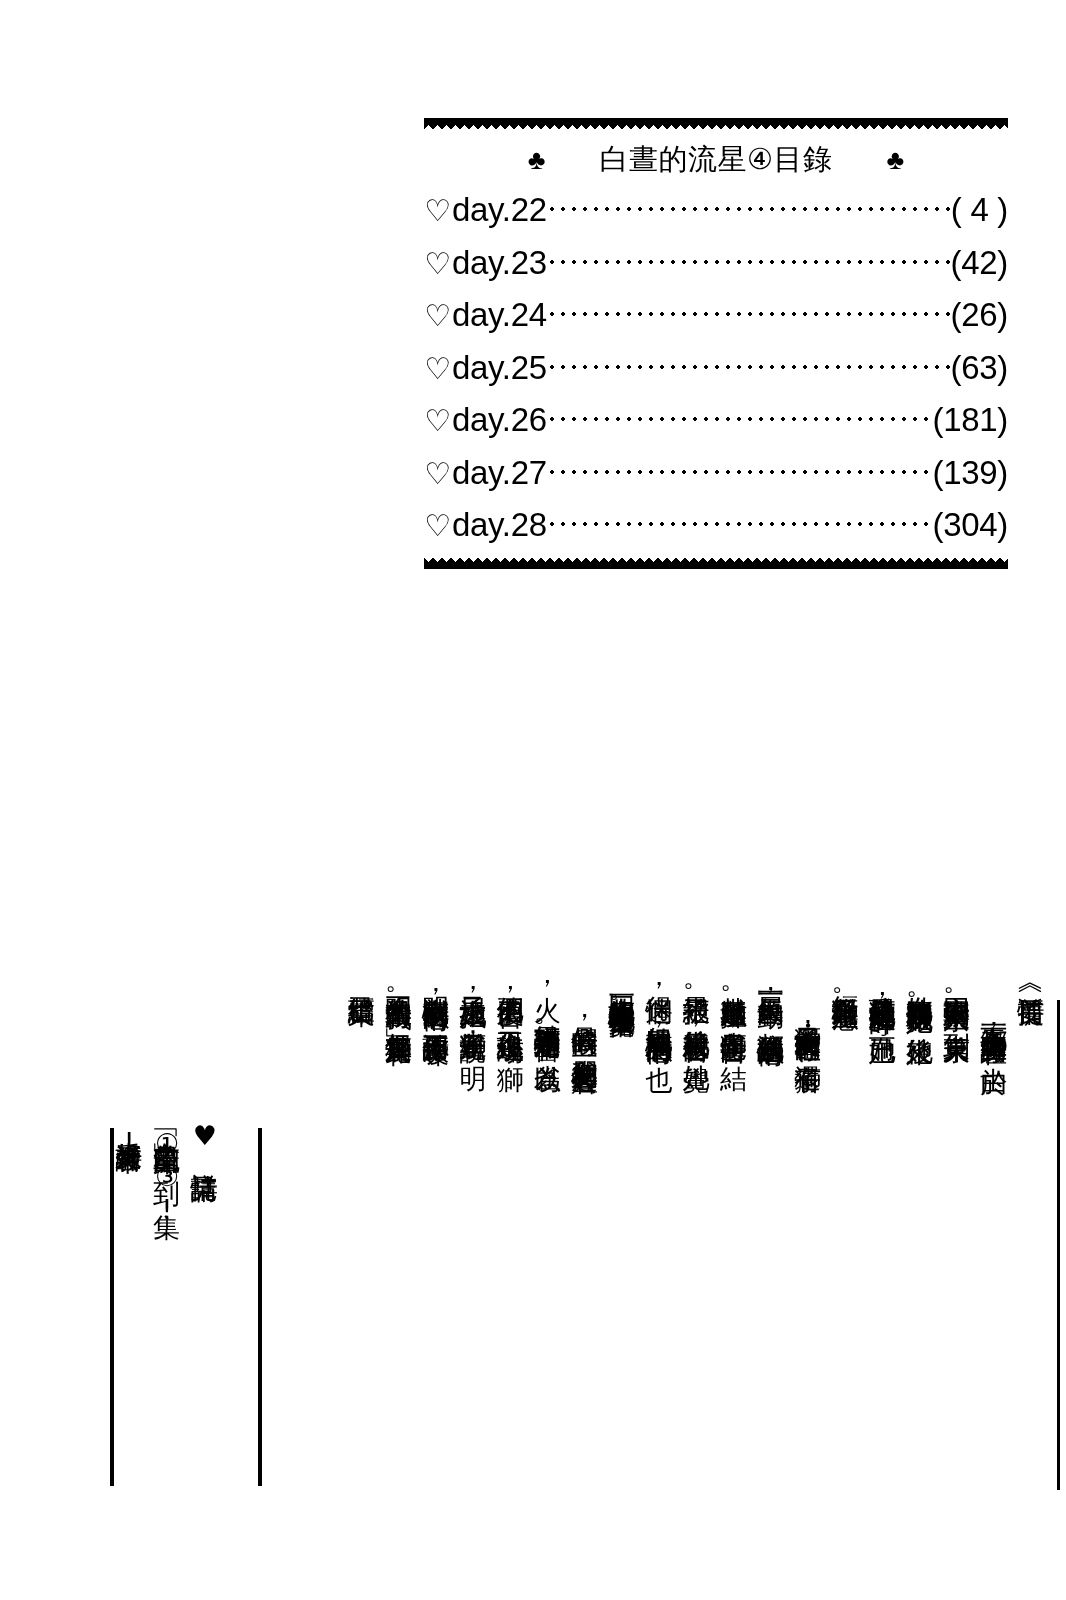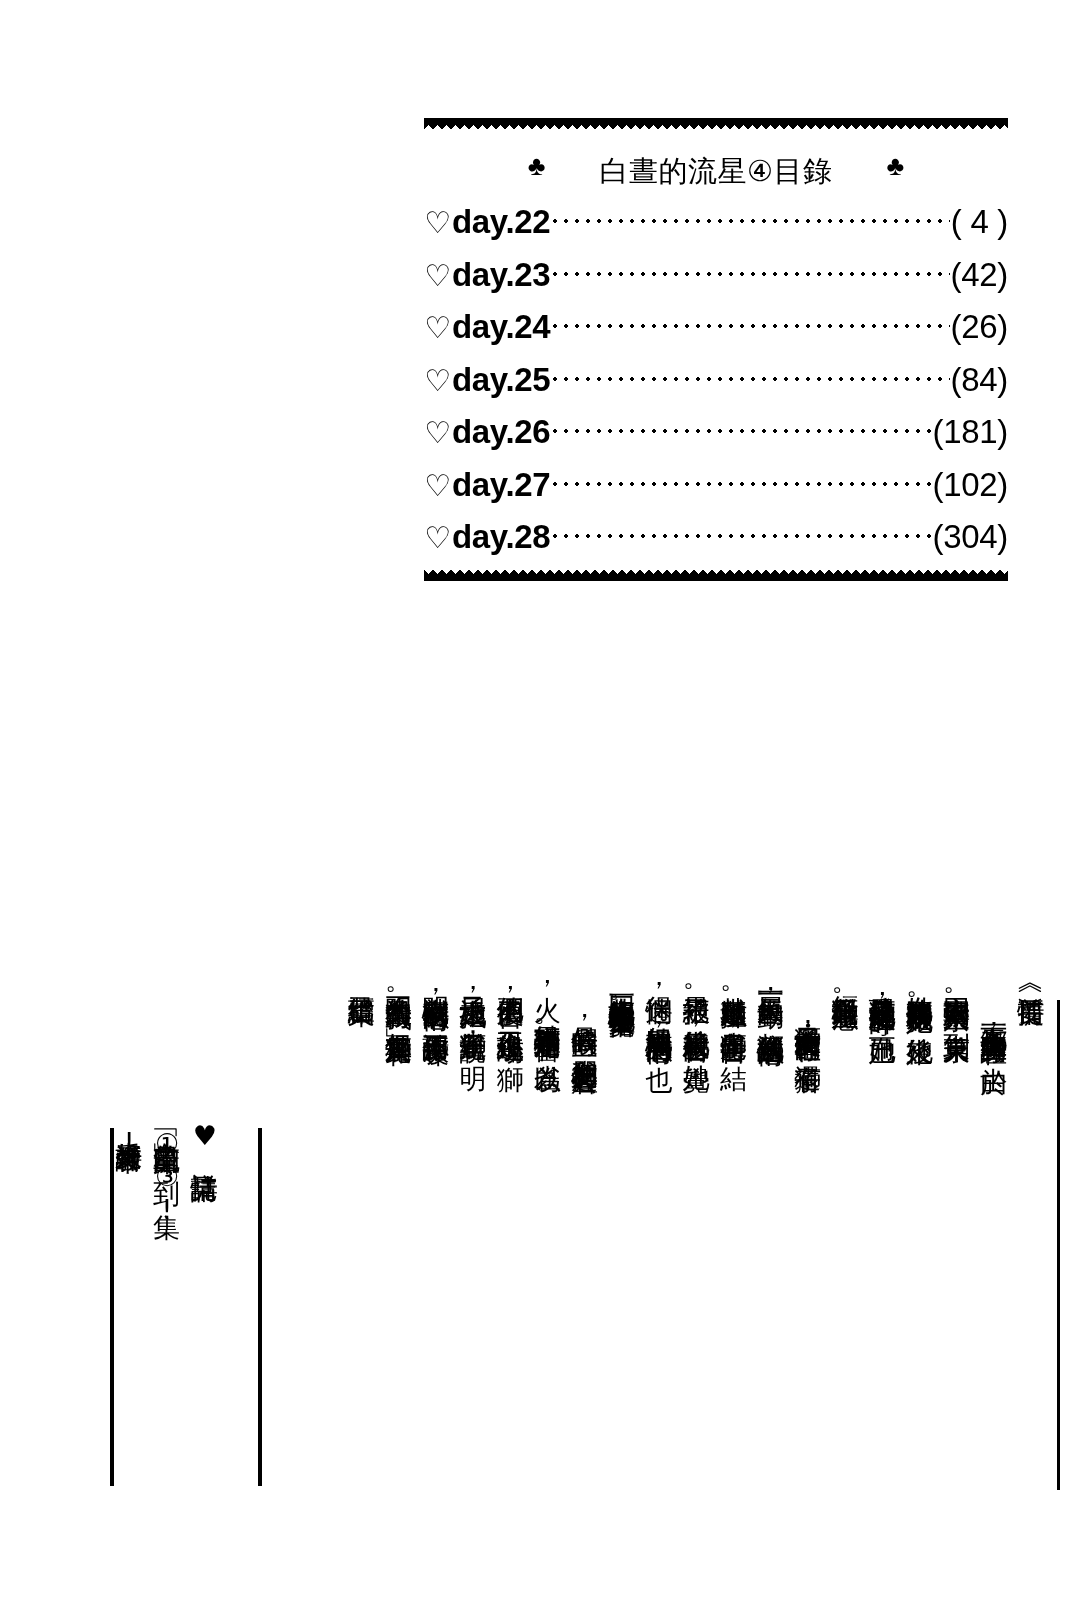--- a/index.html
+++ b/index.html
@@ -58,41 +58,39 @@
   .club-icon {
     font-size: 27px;
     line-height: 1;
     color: #000;
   }
   #toc-title {
     font-size: 29px;
     letter-spacing: 0.5px;
     white-space: nowrap;
     font-family: "DejaVu Sans", "Liberation Sans", sans-serif;
-    margin-top: 12px;
   }
 
   .toc-entry {
     display: flex;
     align-items: baseline;
     font-size: 33px;
     margin: 7px 0 7px 0;
     white-space: nowrap;
     line-height: 1.38;
   }
   .toc-heart {
     font-size: 30px;
     line-height: 1;
     margin-right: 1px;
     font-family: "DejaVu Sans", sans-serif;
   }
   .toc-label {
     font-family: "Liberation Sans", sans-serif;
     letter-spacing: -0.3px;
-    font-weight: bold;
   }
   .toc-leader {
     flex: 1 1 auto;
     overflow: hidden;
     position: relative;
     height: 1em;
     margin: 0 1px 0 3px;
   }
   .toc-leader::before {
     content: "";
@@ -217,35 +215,35 @@
       <span class="toc-heart">♡</span>
       <span class="toc-label">day.24</span>
       <span class="toc-leader"></span>
       <span class="toc-page">(26)</span>
     </div>
 
     <div class="toc-entry">
       <span class="toc-heart">♡</span>
       <span class="toc-label">day.25</span>
       <span class="toc-leader"></span>
-      <span class="toc-page">(84)</span>
+      <span class="toc-page">(63)</span>
     </div>
 
     <div class="toc-entry">
       <span class="toc-heart">♡</span>
       <span class="toc-label">day.26</span>
       <span class="toc-leader"></span>
       <span class="toc-page">(181)</span>
     </div>
 
     <div class="toc-entry">
       <span class="toc-heart">♡</span>
       <span class="toc-label">day.27</span>
       <span class="toc-leader"></span>
-      <span class="toc-page">(102)</span>
+      <span class="toc-page">(139)</span>
     </div>
 
     <div class="toc-entry">
       <span class="toc-heart">♡</span>
       <span class="toc-label">day.28</span>
       <span class="toc-leader"></span>
       <span class="toc-page">(304)</span>
     </div>
 
   </div>

